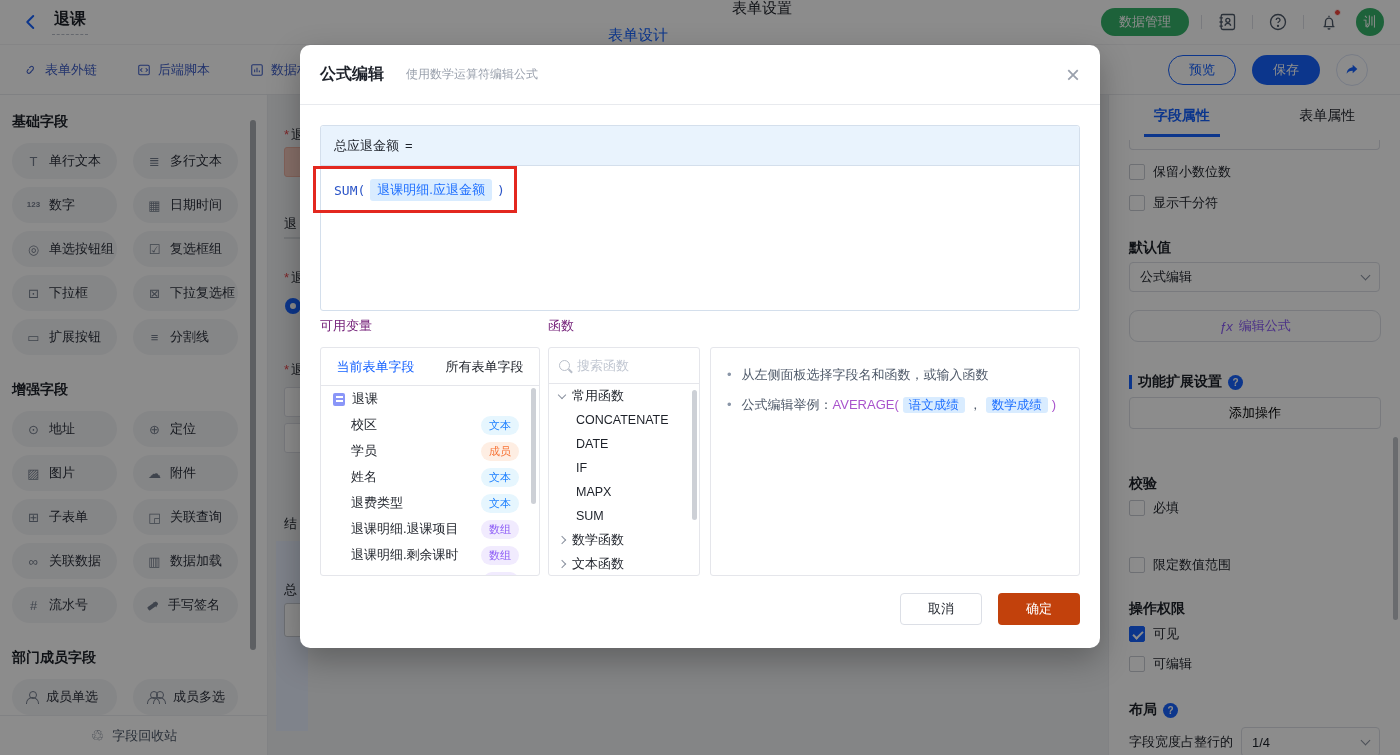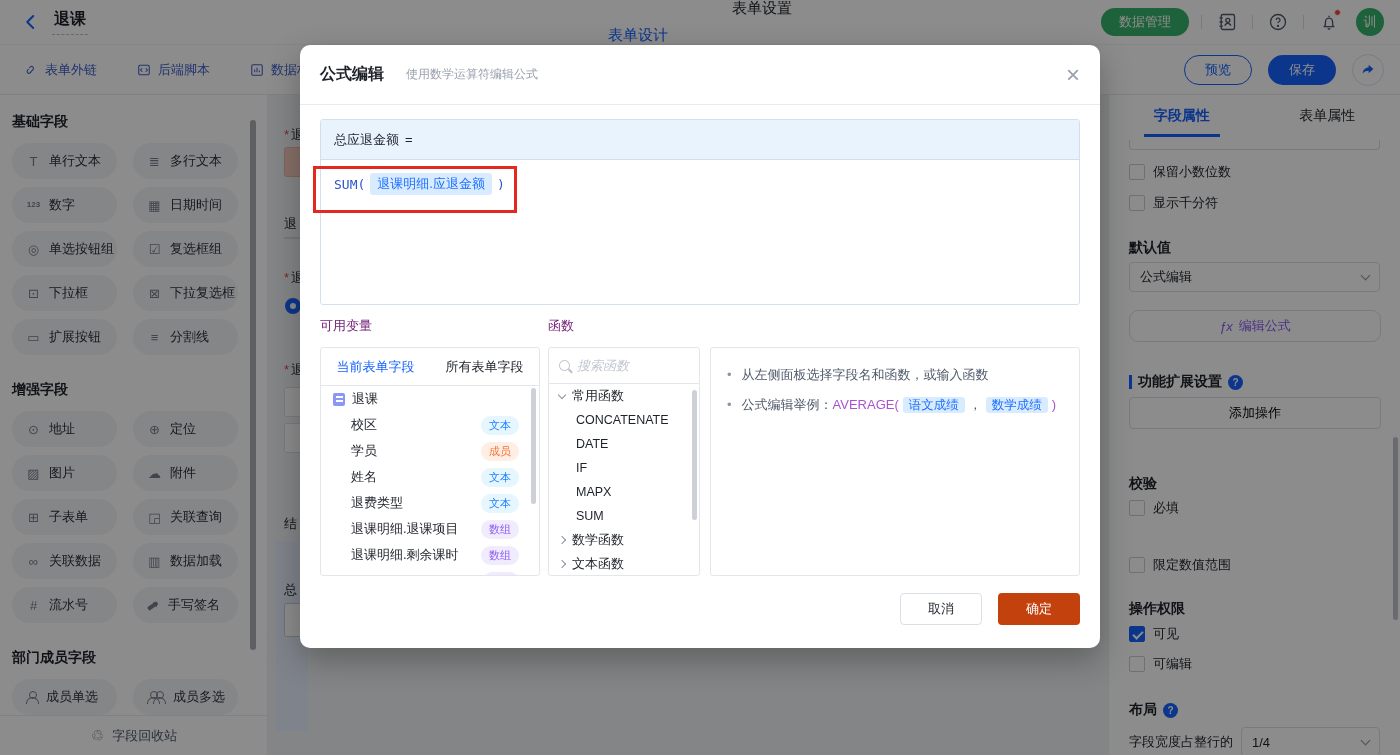--- a/index.html
+++ b/index.html
@@ -23,21 +23,21 @@
   .red-dot { position:absolute; top:0; right:1px; width:7px; height:7px; border-radius:50%;
              background:#f2453d; border:1px solid #fff; }
   .avatar { width:28px; height:28px; border-radius:50%; background:#36b26a; color:#fff; font-size:13px;
             display:flex; align-items:center; justify-content:center; margin-left:14px; }
 
   
   .toolbar { position:absolute; left:0; top:44px; width:1400px; height:51px; background:#fff;
              border-top:1px solid #f2f3f5; border-bottom:1px solid #e9ebef; display:flex; align-items:center; z-index:1; }
   .tl-links { display:flex; padding-left:24px; gap:40px; }
   .tl-link { display:flex; align-items:center; gap:7px; font-size:13px; color:#3f5ec7; white-space:nowrap; }
-  .tl-right { position:absolute; right:16px; display:flex; align-items:center; gap:16px; }
+  .tl-right { position:absolute; right:32px; display:flex; align-items:center; gap:16px; }
   .btn-preview { width:68px; height:30px; border:1px solid #1763ff; color:#1763ff; background:#fff;
                  border-radius:15px; font-size:13px; }
   .btn-save { width:68px; height:30px; background:#1763ff; color:#fff; border:none; border-radius:15px; font-size:13px; }
   .btn-share { width:32px; height:32px; border-radius:50%; background:#fff; border:1px solid #dbe3f5;
                display:flex; align-items:center; justify-content:center; }
 
   
   .sidebar { position:absolute; left:0; top:95px; width:268px; height:660px; background:#fff;
              border-right:1px solid #ebedf0; overflow:hidden; }
   .sb-inner { padding:18px 12px 0; }
@@ -103,21 +103,21 @@
   .partial-input { border:1px solid #dcdfe6; border-top:none; border-radius:0 0 4px 4px; height:10px; }
 
   
   .overlay { position:absolute; inset:0; background:rgba(0,0,0,0.45); z-index:50; }
   .modal { position:absolute; left:300px; top:45px; width:800px; height:603px; background:#fff;
            border-radius:10px; box-shadow:0 12px 32px rgba(0,0,0,.28); z-index:60; }
   .m-header { height:60px; border-bottom:1px solid #e8eaee; display:flex; align-items:center; padding:0 20px; }
   .m-title { font-size:16px; font-weight:bold; }
   .m-sub { font-size:12px; color:#9aa1ad; margin-left:22px; }
   .m-close { margin-left:auto; font-size:24px; color:#9aa1ad; line-height:1; background:none; border:none; }
-  .f-box { position:absolute; left:20px; top:74px; width:760px; height:186px; border:1px solid #d4dfec; border-radius:3px; }
+  .f-box { position:absolute; left:20px; top:80px; width:760px; height:186px; border:1px solid #d4dfec; border-radius:3px; }
   .f-head { height:40px; background:#e9f3fd; display:flex; align-items:center; padding:0 13px; font-size:13px;
             border-bottom:1px solid #d4dfec; border-radius:3px 3px 0 0; }
   .f-head .eq { margin-left:6px; }
   .f-body { padding:13px; font-family:"DejaVu Sans Mono","Liberation Mono",monospace; font-size:13px;
             color:#2d56c8; display:flex; align-items:center; }
   .chip { background:#d9ecff; color:#1e6fff; border-radius:3px; padding:2px 7px; margin:0 5px;
           font-family:"Liberation Sans","DejaVu Sans",sans-serif; font-size:13px; white-space:nowrap; }
   .red-frame { position:absolute; left:13px; top:121px; width:204px; height:47px; border:3px solid #e3281f; z-index:5; }
   .m-label { position:absolute; font-size:13px; color:#701a75; }
 
@@ -134,21 +134,21 @@
   .t-member { color:#f77234; background:#feeee3; }
   .t-array { color:#8d5cf6; background:#f1ebfe; }
   .file-ic { width:12px; height:13px; background:#8a96f8; border-radius:2px; margin-right:7px; position:relative; flex:none; }
   .file-ic::after { content:''; position:absolute; left:2.5px; top:3.5px; width:7px; height:2px;
                     background:#fff; box-shadow:0 4px 0 #fff; }
   .v-scroll { position:absolute; right:3px; top:40px; width:5px; height:116px; background:#cdd0d6; border-radius:3px; }
 
   .func-panel { position:absolute; left:248px; top:302px; width:152px; height:229px; border:1px solid #e5e6eb;
                 border-radius:3px; background:#fff; overflow:hidden; }
   .f-search { height:36px; border-bottom:1px solid #e5e6eb; display:flex; align-items:center; padding:0 10px; gap:7px; }
-  .f-search input { border:none; outline:none; width:100px; font-size:13px; color:#1d2129; background:transparent;font-style:italic; }
+  .f-search input { border:none; outline:none; width:100px; font-size:13px; color:#1d2129; background:transparent; }
   .f-search input::placeholder { color:#c0c6d1; }
   .mag { width:11px; height:11px; border:1.6px solid #b9bfca; border-radius:50%; position:relative; flex:none; }
   .mag::after { content:''; position:absolute; right:-4px; bottom:-2px; width:5px; height:1.6px;
                 background:#b9bfca; transform:rotate(45deg); }
   .fn-row { height:24px; display:flex; align-items:center; padding:0 10px; font-size:13px; gap:7px; }
   .fn-row.item { padding-left:27px; font-size:12.5px; }
   .chev-d { width:6px; height:6px; border-right:1.4px solid #8a919f; border-bottom:1.4px solid #8a919f;
             transform:rotate(45deg); margin-top:-3px; flex:none; }
   .chev-r { width:6px; height:6px; border-right:1.4px solid #8a919f; border-bottom:1.4px solid #8a919f;
             transform:rotate(-45deg); flex:none; }

